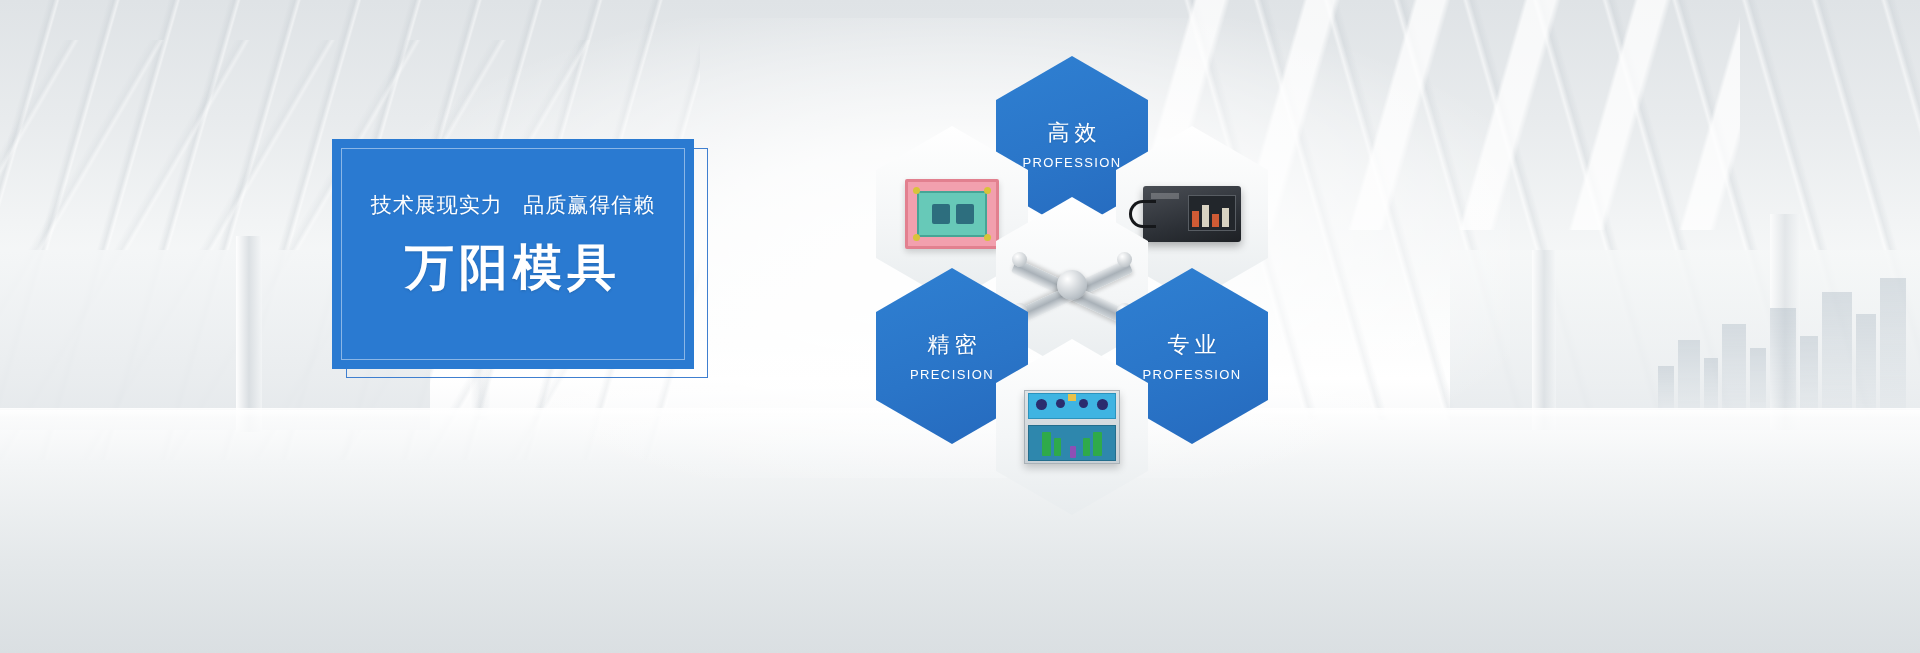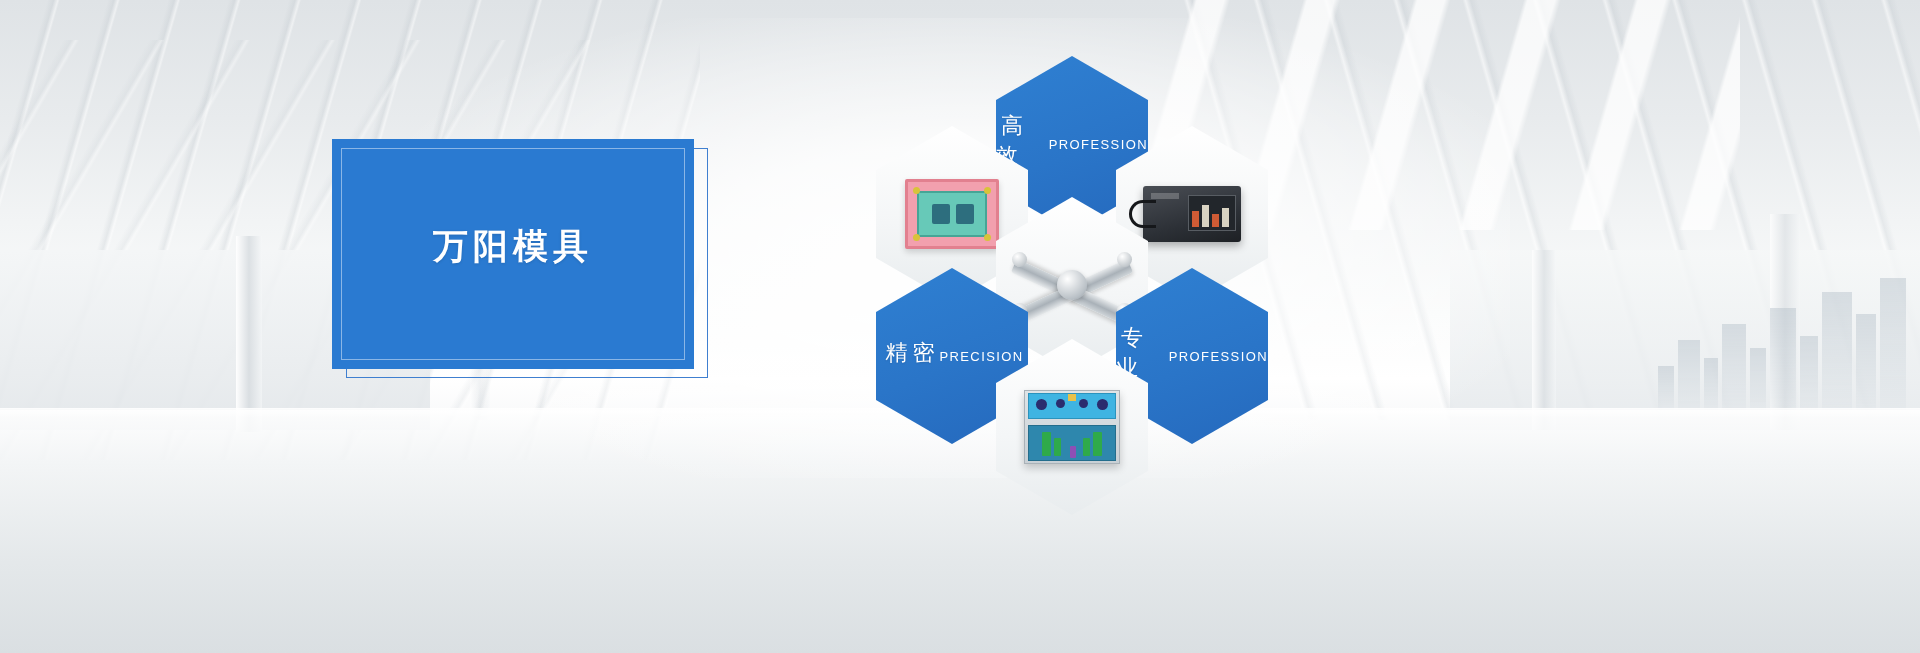--- a/index.html
+++ b/index.html
@@ -195,21 +195,21 @@
   }
   .tagline {
     font-size: 21px;
     letter-spacing: 1px;
     white-space: pre;
     margin-bottom: 16px;
     font-weight: 400;
     text-shadow: 0 1px 2px rgba(0,0,0,0.10);
   }
   .brand-title {
-    font-size: 35px;
+    font-size: 49px;
     font-weight: 700;
     letter-spacing: 5px;
     margin-bottom: 16px;
     text-shadow: 0 1px 3px rgba(0,0,0,0.13);
   }
   .sub-tagline {
     font-size: 20px;
     letter-spacing: 1.5px;
     font-weight: 400;
     text-shadow: 0 1px 2px rgba(0,0,0,0.10);
@@ -222,21 +222,21 @@
     top: 56px;
     width: 400px;
     height: 460px;
   }
   .hex {
     position: absolute;
     width: 152px;
     height: 176px;
     clip-path: polygon(50% 0%, 100% 25%, 100% 75%, 50% 100%, 0% 75%, 0% 25%);
     display: flex;
-    flex-direction: row;
+    flex-direction: column;
     align-items: center;
     justify-content: center;
     overflow: hidden;
   }
   .hex.blue {
     background: linear-gradient(160deg, #2f80d2 0%, #2a75c8 55%, #2569bd 100%);
     color: #ffffff;
   }
   .hex.photo {
     background: linear-gradient(to bottom, #ffffff 0%, #f4f6f7 55%, #e8ecee 100%);
@@ -448,20 +448,21 @@
 
   <div class="bg-floor"></div>
   <div class="floor-sheen"></div>
   <div class="bg-glow"></div>
 
   <div class="card-shadow-frame"></div>
 
   <div class="text-card">
     <div class="inner-border"></div>
     <div class="card-content">
+      <div class="tagline">技术展现实力   品质赢得信赖</div>
       <div class="brand-title">万阳模具</div>
     </div>
   </div>
 
   <div class="hex-cluster">
 
     <div class="hex blue hex-top">
       <div class="hex-cn">高效</div>
       <div class="hex-en">PROFESSION</div>
     </div>

